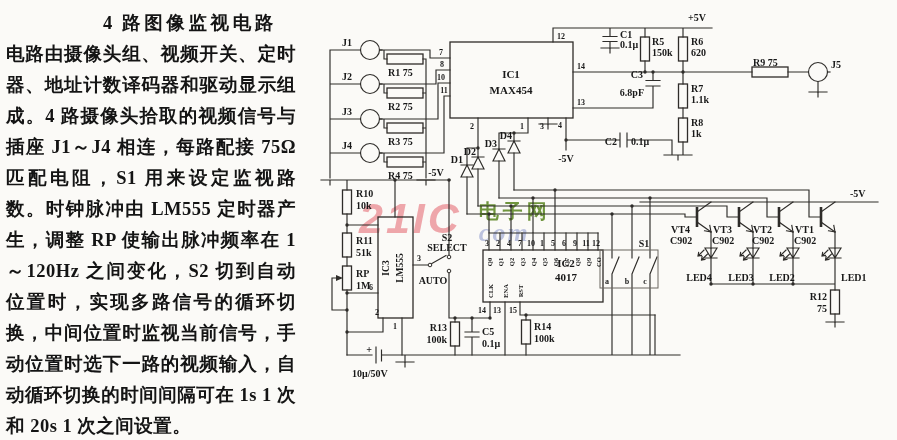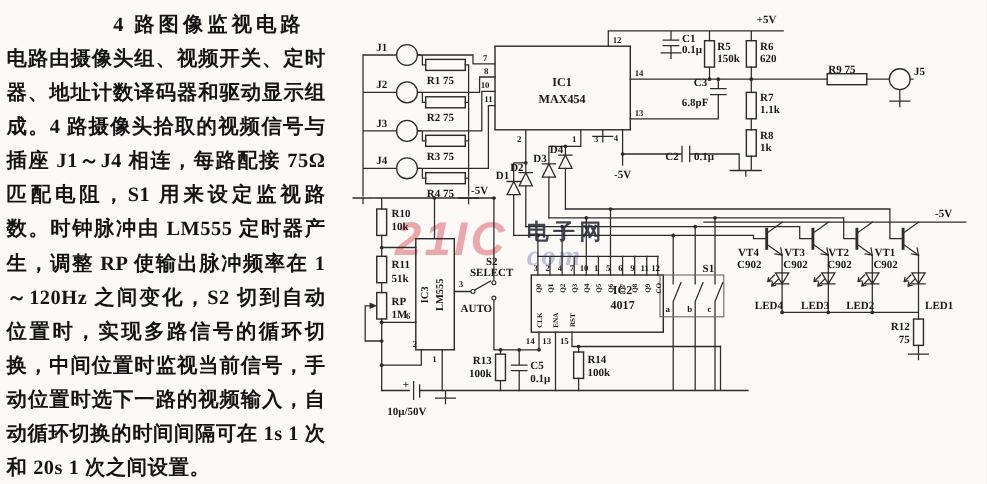--- a/index.html
+++ b/index.html
@@ -8,21 +8,21 @@
   
   .article{position:absolute;left:6px;top:8px;width:290px;color:#141414;
            font:600 18.5px/31px "Liberation Serif","DejaVu Serif",serif;
            text-align:justify;letter-spacing:.5px;}
   .article p{margin:0;text-indent:97px;}
   .article .title{font-weight:700;letter-spacing:1.5px;}
   
   .wm{position:absolute;left:359px;top:197px;z-index:1;display:flex;align-items:flex-start;gap:17px;opacity:.8;}
   .wm-brand{font:italic 800 43px/43px "Liberation Sans","DejaVu Sans",sans-serif;color:#eb9298;letter-spacing:3px;}
   .wm-col{display:flex;flex-direction:column;margin-top:4px;}
-  .wm-cn{font:800 20px/20px "Liberation Sans","DejaVu Sans",sans-serif;color:#0f172a;letter-spacing:4px;}
+  .wm-cn{font:800 20px/20px "Liberation Sans","DejaVu Sans",sans-serif;color:#4d7c0f;letter-spacing:4px;}
   .wm-com{font:italic 800 26px/24px "Liberation Serif","DejaVu Serif",serif;color:#adb5d9;letter-spacing:2px;}
   
   .schem{position:absolute;left:300px;top:0;z-index:2;}
   .w{stroke:#2e2c29;stroke-width:1.15;fill:none;stroke-linecap:square;}
   .tb{stroke:#2e2c29;stroke-width:2.6;fill:none;}
   .box{fill:none;stroke:#2e2c29;stroke-width:1.3;}
   .sbox{fill:none;stroke:#6b6761;stroke-width:1;}
   .dot{fill:#2e2c29;}
   .oc{fill:#fbfaf7;stroke:#2e2c29;stroke-width:1;}
   .arr{fill:#2e2c29;}

